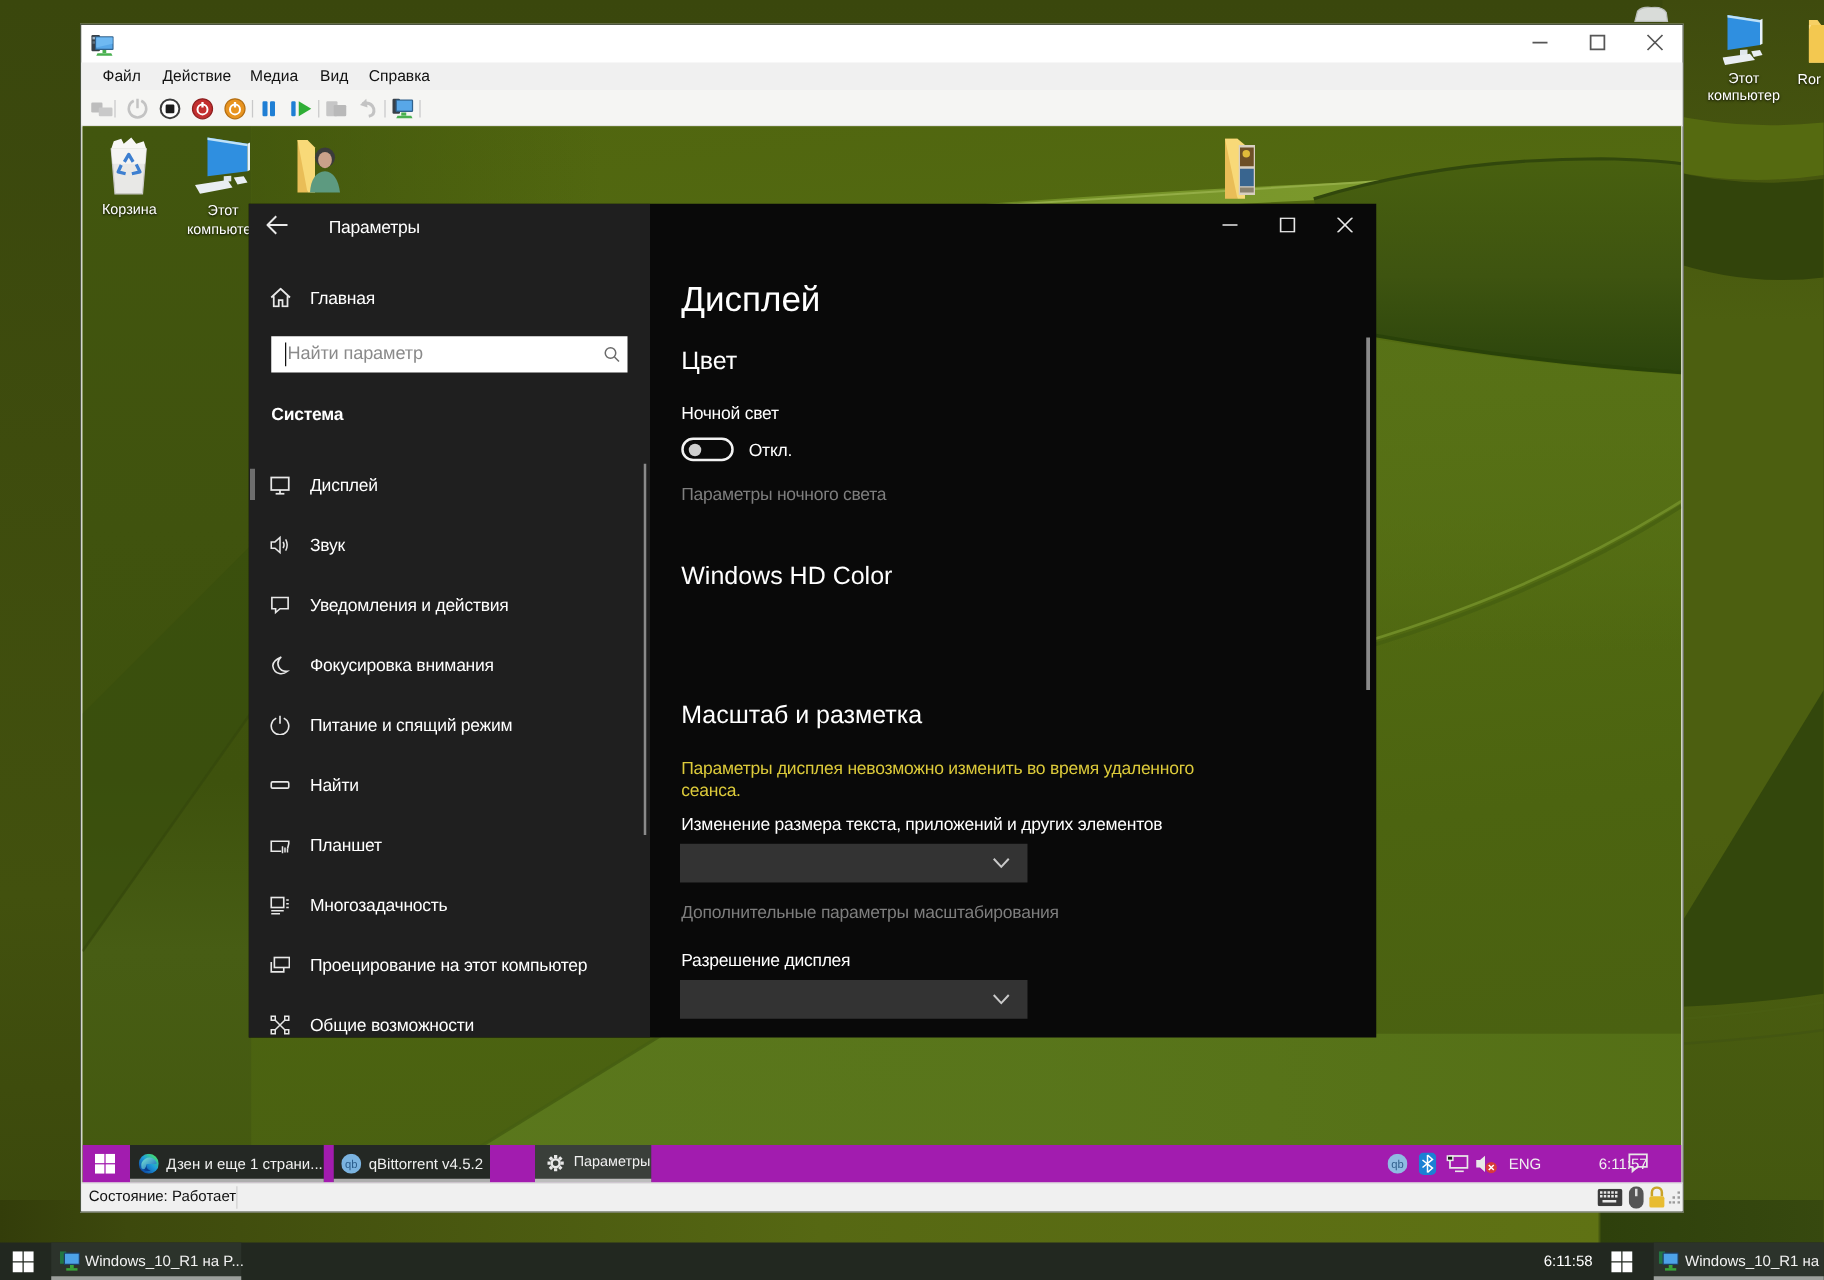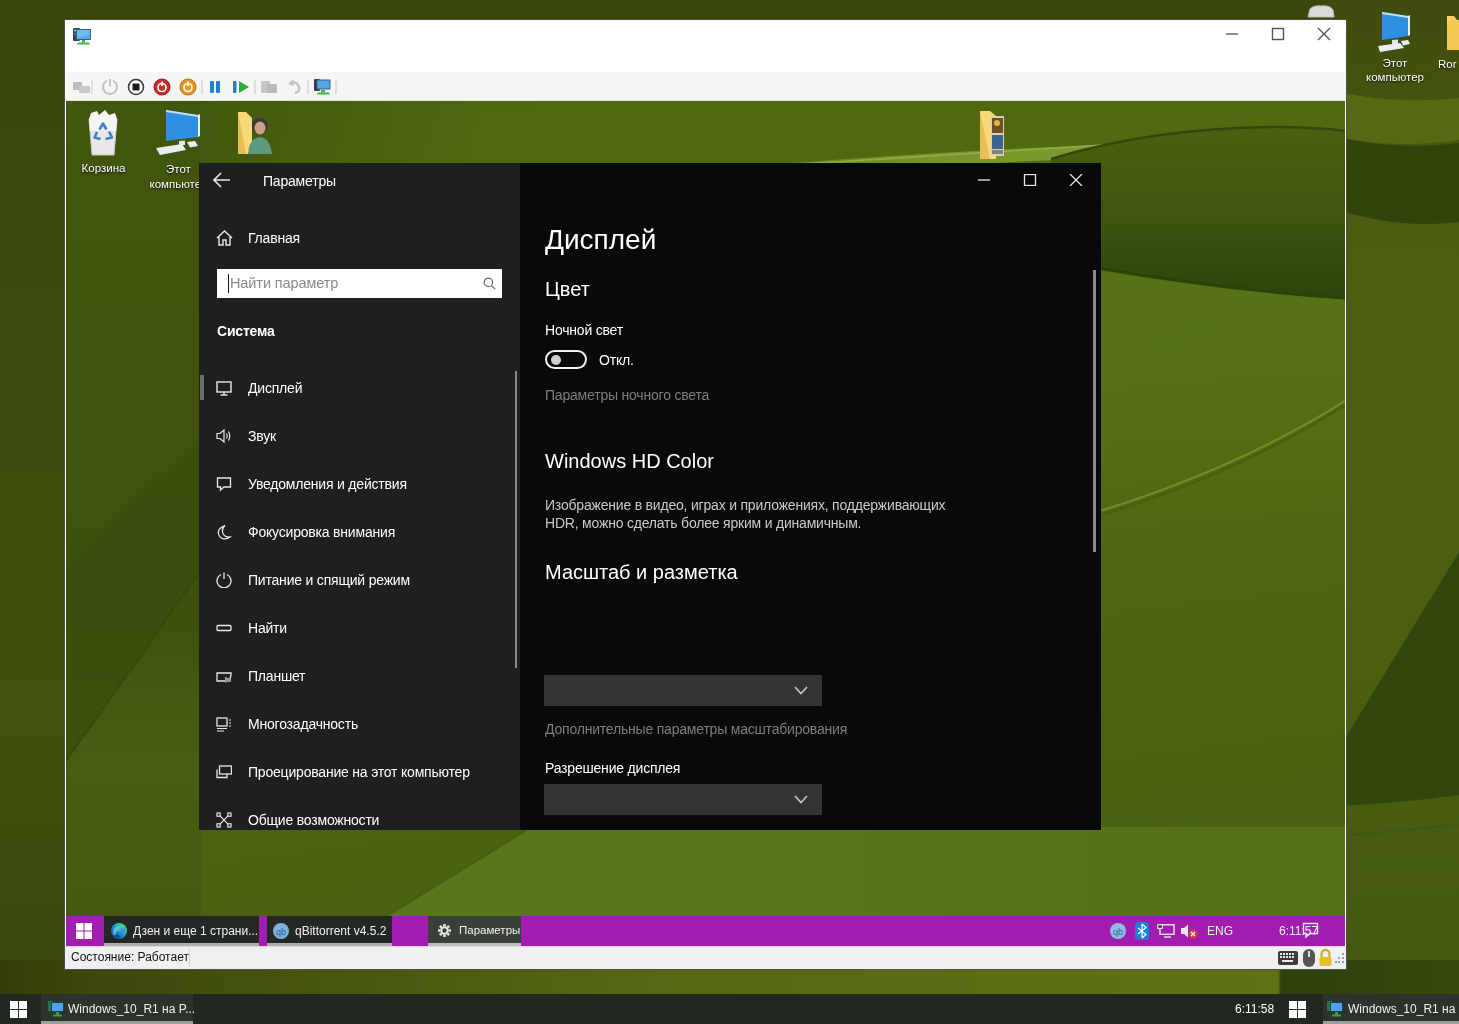--- a/index.html
+++ b/index.html
@@ -122,20 +122,27 @@
   <svg class="abs" style="left:1160px;top:7px" width="14" height="14" viewBox="0 0 14 14">
       <line x1="1" y1="7" x2="13" y2="7" stroke="#565656" stroke-width="1.4"></line>
     </svg>
   <svg class="abs" style="left:1206px;top:7px" width="14" height="14" viewBox="0 0 14 14">
       <rect x="1.5" y="1.5" width="11" height="11" fill="none" stroke="#565656" stroke-width="1.4"></rect>
     </svg>
   <svg class="abs" style="left:1252px;top:7px" width="14" height="14" viewBox="0 0 14 14">
       <path d="M1,1 L13,13 M13,1 L1,13" stroke="#565656" stroke-width="1.4" fill="none"></path>
     </svg>
 
+  <div class="abs" style="left:0;top:30px;width:1281px;height:22px;background:#f0f0f0;color:#111;font-size:12.5px;">
+    <span class="abs" style="left:17px;top:4px;">Файл</span>
+    <span class="abs" style="left:65px;top:4px;">Действие</span>
+    <span class="abs" style="left:135px;top:4px;">Медиа</span>
+    <span class="abs" style="left:191px;top:4px;">Вид</span>
+    <span class="abs" style="left:230px;top:4px;">Справка</span>
+  </div>
 
   <div class="abs" style="left:0;top:52px;width:1281px;height:29px;background:#f5f5f3;border-bottom:1px solid #e3e3e0;">
     <svg class="abs" style="left:0px;top:6px" width="336" height="18" viewBox="0 0 330 18">
 
       <rect x="5" y="4" width="9" height="8" rx="1" fill="#bdbdbd"></rect>
       <rect x="11" y="8" width="11" height="7" rx="1" fill="#c9c9c9"></rect>
 
       <line x1="24" y1="2" x2="24" y2="16" stroke="#c9c9c9"></line>
 
       <path d="M45,2.6 A7,7 0 1 1 39,2.6" fill="none" stroke="#c3c3c3" stroke-width="2"></path>
@@ -391,23 +398,24 @@
 
       <div class="abs" style="left:346px;top:115px;color:#fff;font-size:20px;">Цвет</div>
       <div class="abs" style="left:346px;top:159px;color:#fff;font-size:14px;letter-spacing:-0.2px;">Ночной свет</div>
 
       <div class="abs" style="left:346px;top:187px;width:42px;height:19px;border:2px solid #f2f2f2;border-radius:10px;"></div>
       <div class="abs" style="left:352px;top:192px;width:10px;height:10px;border-radius:50%;background:#cfcfcf;"></div>
       <div class="abs" style="left:400px;top:189px;color:#fff;font-size:14px;letter-spacing:-0.2px;">Откл.</div>
       <div class="abs" style="left:346px;top:224px;color:#7e7e7e;font-size:14px;letter-spacing:-0.2px;">Параметры ночного света</div>
 
       <div class="abs" style="left:346px;top:287px;color:#fff;font-size:20px;">Windows HD Color</div>
-      <div class="abs" style="left:346px;top:333px;color:#c9c9c9;font-size:14px;letter-spacing:-0.2px;line-height:18px;">Изображение в видео, играх и приложениях, поддерживающих<br>HDR, можно сделать более ярким и динамичным.</div>
 
       <div class="abs" style="left:346px;top:398px;color:#fff;font-size:20px;">Масштаб и разметка</div>
+      <div class="abs" style="left:346px;top:442px;color:#dcca3a;font-size:14px;letter-spacing:-0.2px;line-height:18px;">Параметры дисплея невозможно изменить во время удаленного<br>сеанса.</div>
+      <div class="abs" style="left:346px;top:488px;color:#fff;font-size:14px;letter-spacing:-0.2px;">Изменение размера текста, приложений и других элементов</div>
       <div class="abs" style="left:345px;top:512px;width:278px;height:31px;background:#333333;"></div>
       <svg class="abs" style="left:595px;top:523px" width="14" height="9" viewBox="0 0 14 9">
           <path d="M1,1 L7,7.5 L13,1" stroke="#c9c9c9" stroke-width="1.6" fill="none"></path>
         </svg>
       <div class="abs" style="left:346px;top:558px;color:#7e7e7e;font-size:14px;letter-spacing:-0.2px;">Дополнительные параметры масштабирования</div>
       <div class="abs" style="left:346px;top:597px;color:#fff;font-size:14px;letter-spacing:-0.2px;">Разрешение дисплея</div>
       <div class="abs" style="left:345px;top:621px;width:278px;height:31px;background:#333333;"></div>
       <svg class="abs" style="left:595px;top:632px" width="14" height="9" viewBox="0 0 14 9">
           <path d="M1,1 L7,7.5 L13,1" stroke="#c9c9c9" stroke-width="1.6" fill="none"></path>
         </svg>

